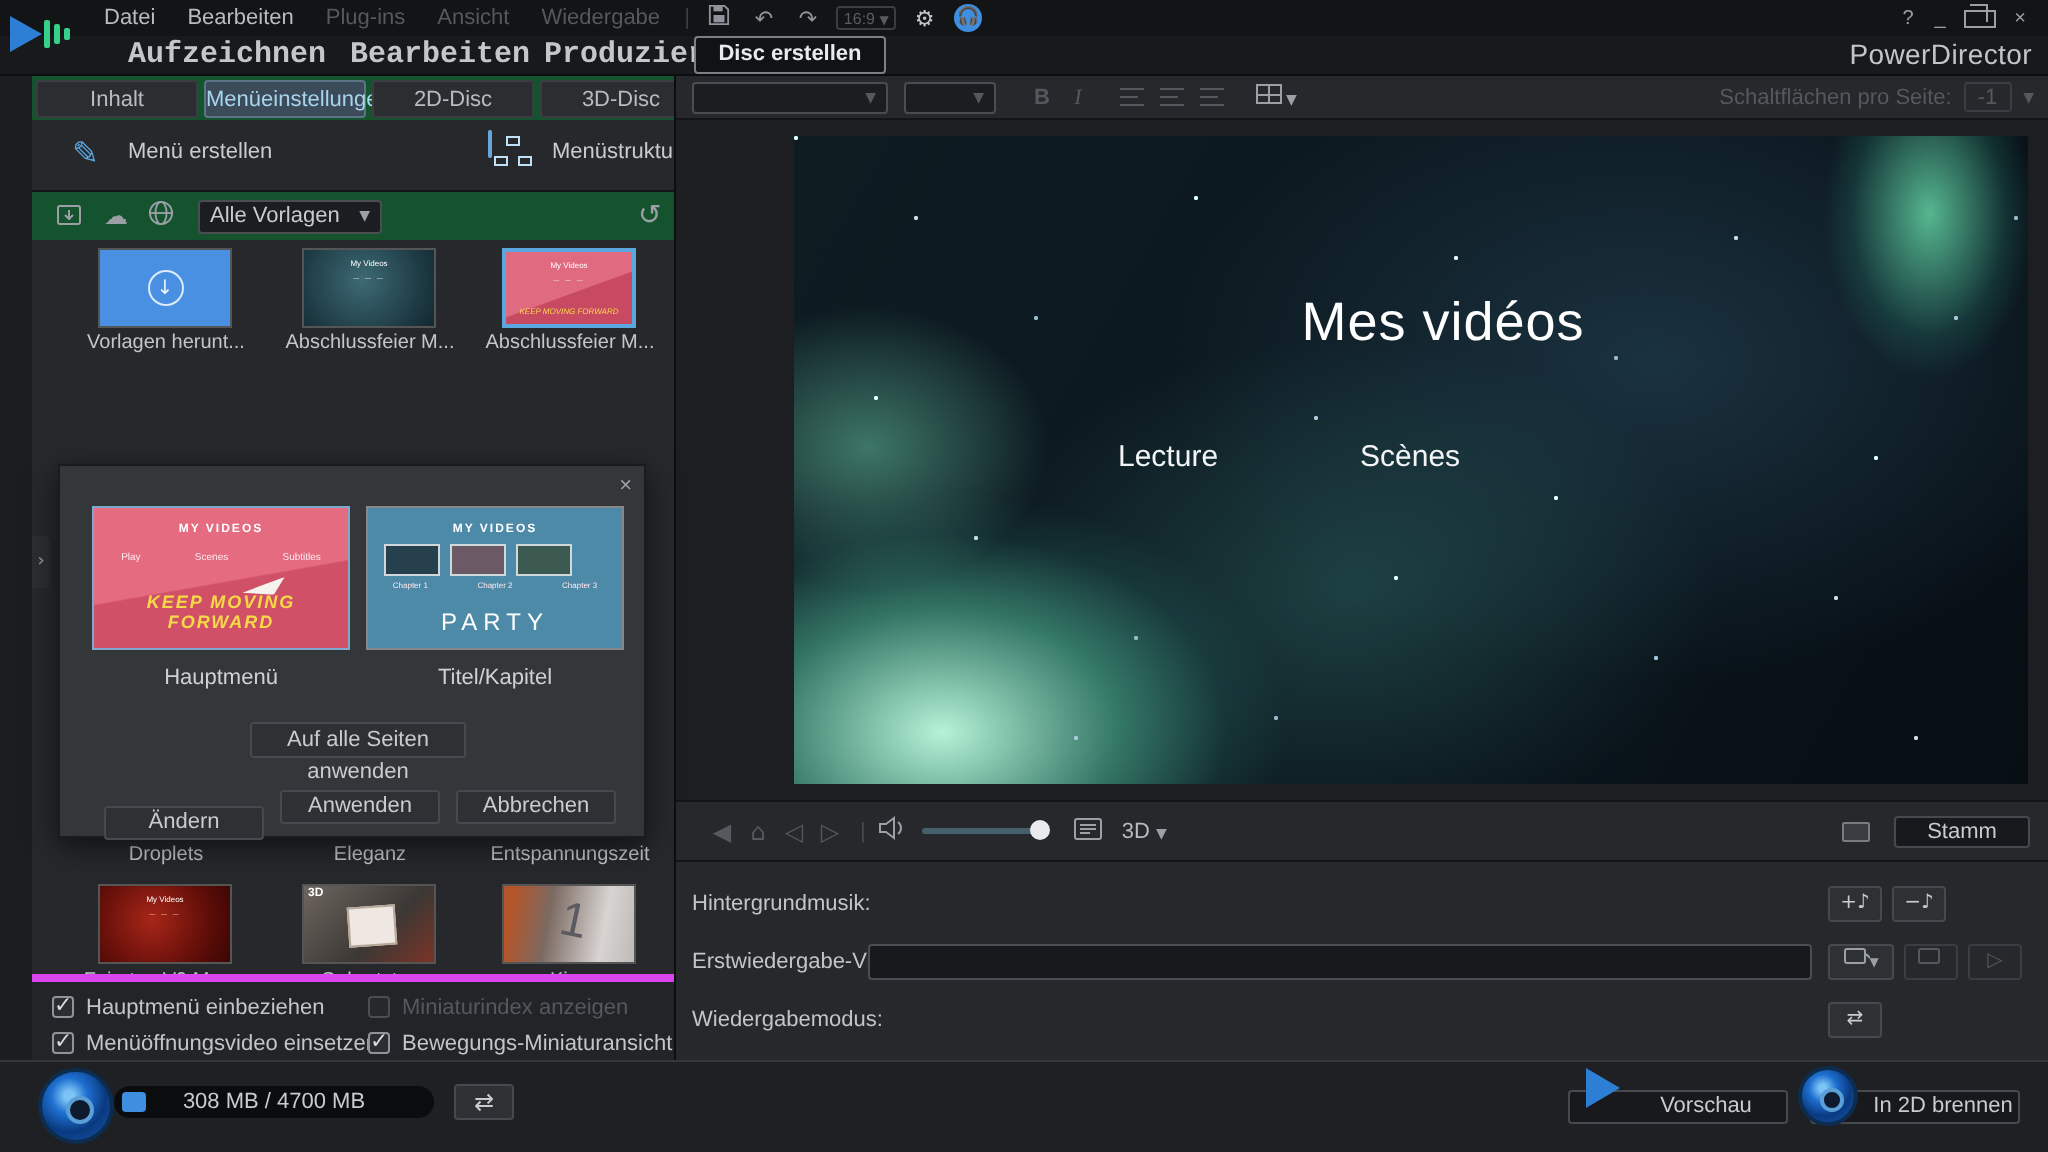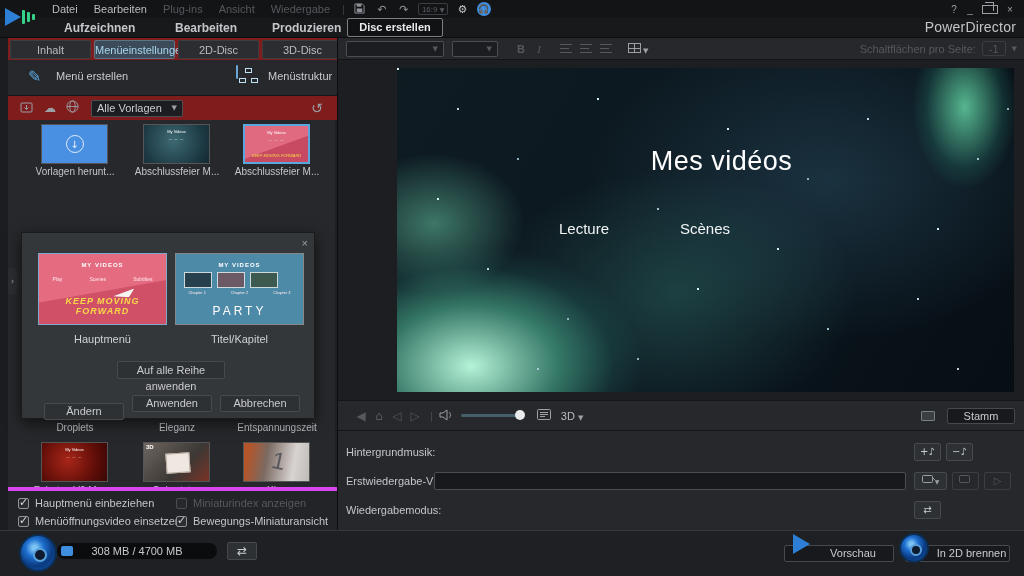--- a/index.html
+++ b/index.html
@@ -23,26 +23,26 @@
   .tb-icon { width:22px; text-align:center; color:#8f949a; font-size:11px; }
   .ratio-box { border:1px solid #3a3d41; color:#595d62; font-size:8px; padding:0 3px; margin:0 3px; border-radius:2px; height:12px; line-height:11px; }
   .support-badge { width:14px; height:14px; border-radius:50%; background:#3f8fe0; color:#fff; font-size:9px; text-align:center; line-height:14px; margin-left:4px; }
   .win-controls { margin-left:auto; display:flex; align-items:center; padding-right:6px; color:#9aa0a6; }
   .win-controls span { width:16px; text-align:center; font-size:10px; }
   .restore-ic { position:relative; width:9px; height:9px; border:1px solid #9aa0a6; margin:0 4px; }
   .restore-ic::before { content:""; position:absolute; left:2px; top:-4px; width:8px; height:8px; border:1px solid #9aa0a6; border-bottom:none; border-left:none; }
 
   
   .modebar { left:0; top:18px; width:1024px; height:20px; background:#17191b; border-bottom:1px solid #0c0d0f; }
-  .mode-tab { position:absolute; top:0; height:20px; line-height:20px; color:#c4c7ca; font-weight:bold; font-size:12px; }
+  .mode-tab { position:absolute; top:0; height:20px; line-height:20px; color:#c4c7ca; font-weight:bold; font-size:15px;font-family:Liberation Mono, monospace; }
   .disc-tab { position:absolute; left:347px; top:0px; width:96px; height:19px; line-height:17px; text-align:center; border:1px solid #7a8085; border-radius:2px; background:#101214; color:#e8eaec; font-weight:bold; }
   .app-name { position:absolute; right:8px; top:1px; font-size:14px; color:#c3c6c9; font-weight:normal; letter-spacing:.2px; }
 
   
-  .left-panel { left:8px; top:38px; width:337px; height:492px; background:#7f1d1d; }
+  .left-panel { left:16px; top:38px; width:337px; height:492px; background:#14532d; }
   .ptab { position:absolute; top:2px; height:19px; line-height:19px; text-align:center; background:#2b2d31; border:1px solid #3a3d41; border-radius:2px; color:#b9bcc0; }
   .ptab.active { background:#3b4b59; border-color:#5d7486; color:#a8d4ec; }
   .menu-btn-row { position:absolute; left:0; top:22px; width:337px; height:36px; background:#26282b; border-bottom:1px solid #141517; }
   .pencil { color:#5aa7e0; font-size:16px; transform:rotate(0deg); }
   .struct-ic { width:24px; height:22px; background:#2e5f8a; border:1px solid #6aa5d8; border-radius:2px; position:relative; }
   .struct-ic i { position:absolute; background:transparent; border:1px solid #bfe0f5; width:7px; height:5px; }
   .soft-btn { background:#2e3134; border:1px solid #46494d; border-radius:2px; color:#c9cbce; text-align:center; }
   .filter-row { position:absolute; left:0; top:58px; width:337px; height:24px; }
   .small-ic { color:#9aa0a6; font-size:12px; margin-right:10px; }
   .select { background:#1b1d20; border:1px solid #4a4d51; border-radius:2px; color:#c9cbce; display:flex; align-items:center; justify-content:space-between; padding:0 5px; }
@@ -301,21 +301,21 @@
           </span>
         <span class="it" style="top:36px; font-size:4px;">
           <span>Chapter 1</span>
           <span>Chapter 2</span>
           <span>Chapter 3</span>
         </span>
         <span class="cap">PARTY</span>
       </div>
       <span class="dlg-label" style="left:16px;">Hauptmenü</span>
       <span class="dlg-label" style="left:153px;">Titel/Kapitel</span>
-      <span class="soft-btn dlg-apply-all">Auf alle Reihe anwenden</span>
+      <span class="soft-btn dlg-apply-all">Auf alle Seiten anwenden</span>
       <span class="soft-btn dlg-btn" style="left:22px;margin-top:8px;">Ändern</span>
       <span class="soft-btn dlg-btn" style="left:110px;">Anwenden</span>
       <span class="soft-btn dlg-btn" style="left:198px;">Abbrechen</span>
     </div>
   </div>
 
   <span class="expander glyph">›</span>
 
   <div class="cb-area">
     <span class="cb-item" style="left:10px; top:5px;">

